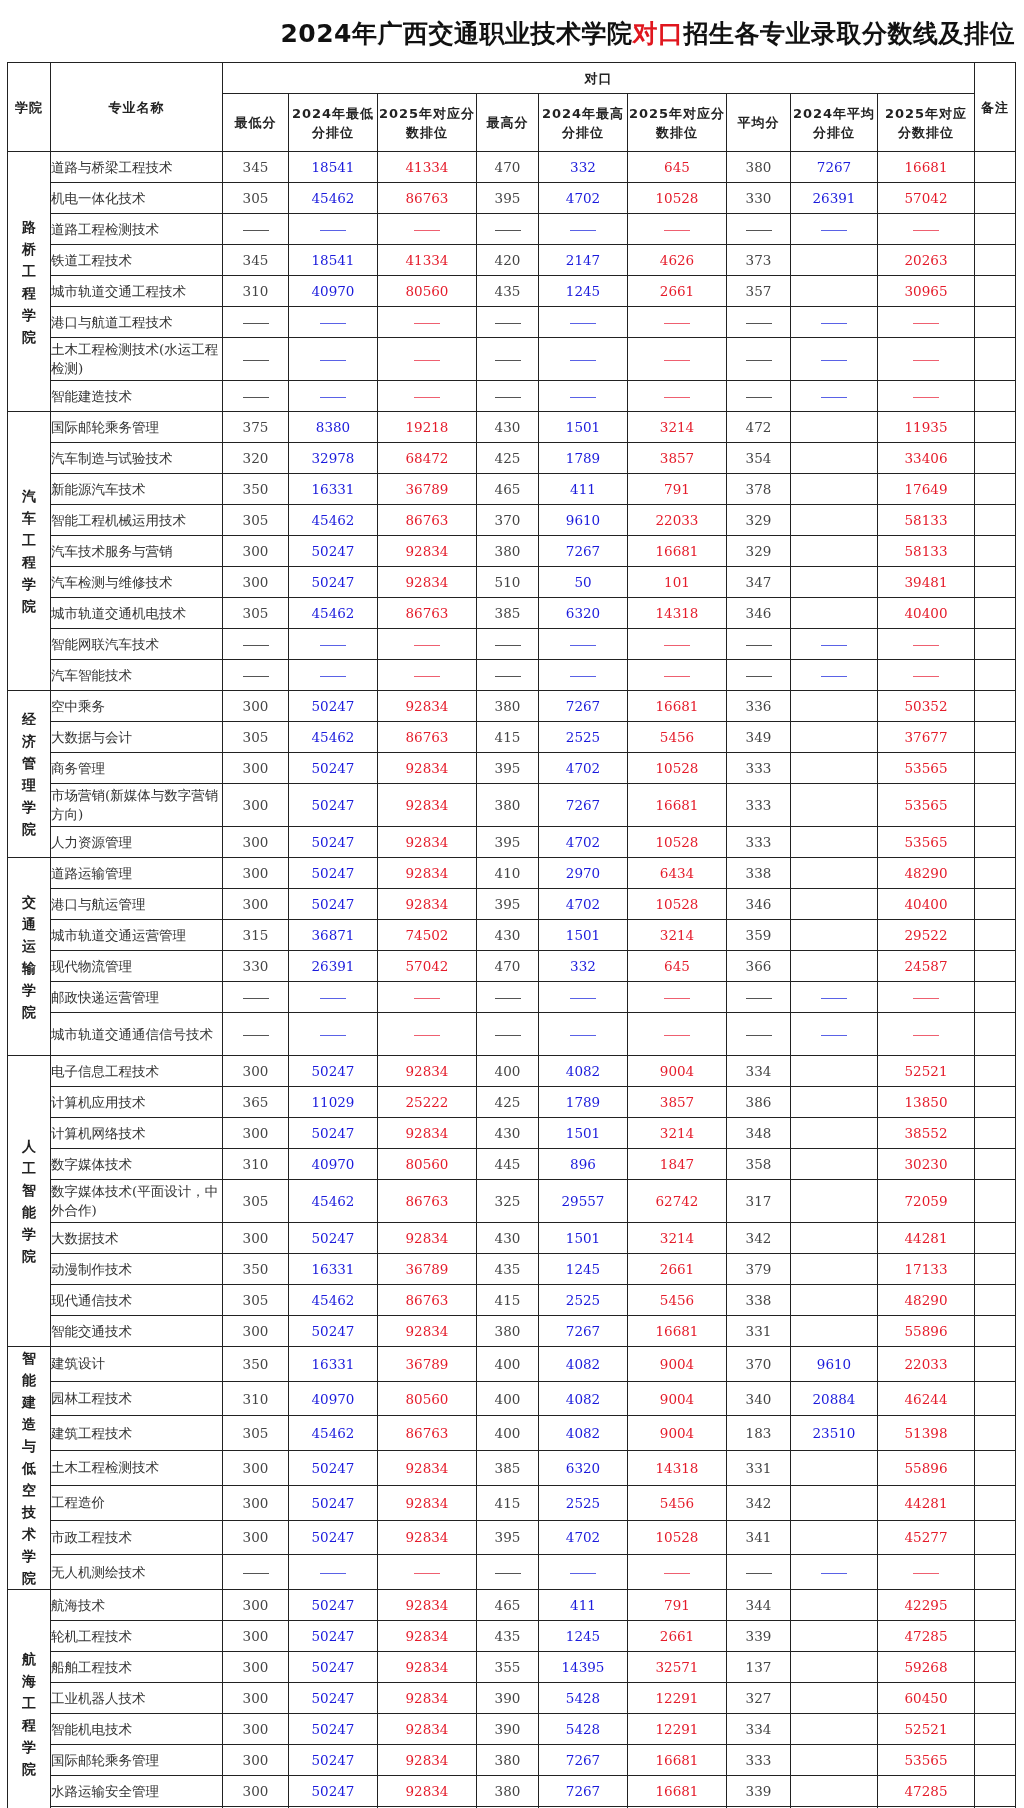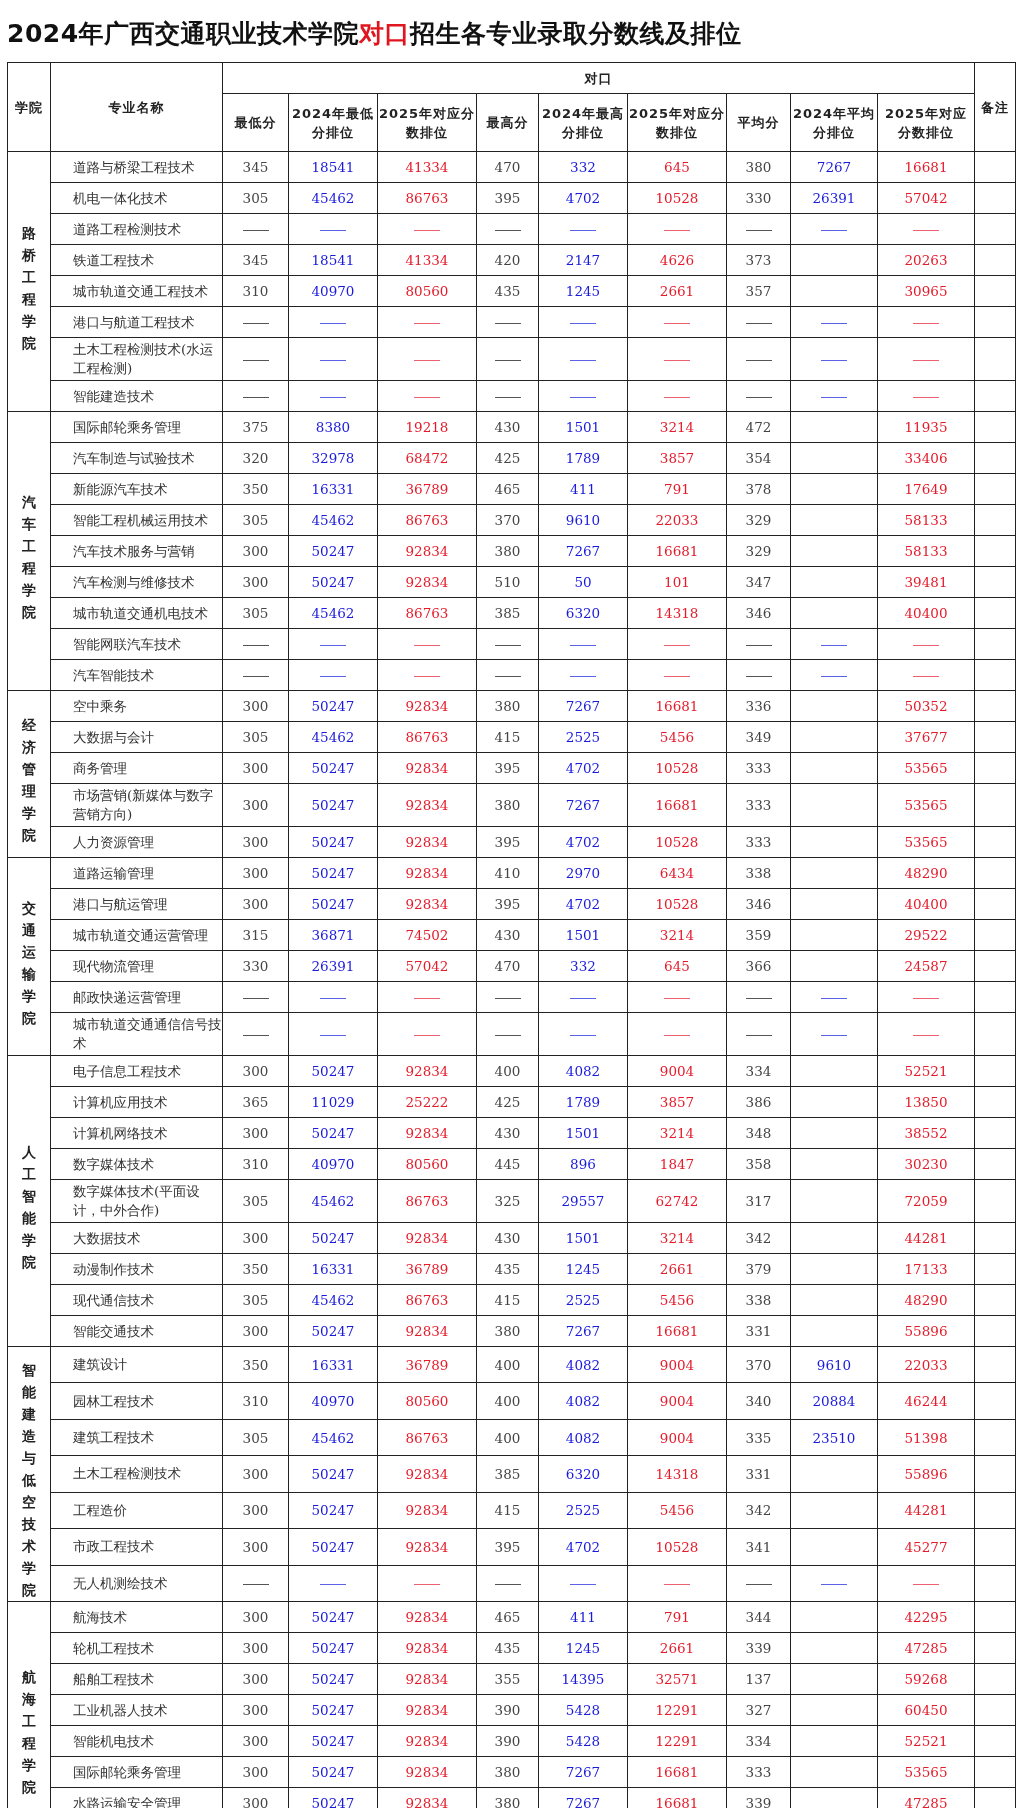--- a/index.html
+++ b/index.html
@@ -1,34 +1,34 @@
 <!DOCTYPE html>
 <html><head>
 <meta charset="utf-8">
 <style>
   html, body { margin: 0; padding: 0; background: #ffffff; }
   body { width: 1024px; height: 1808px; position: relative; overflow: hidden;
          font-family: "DejaVu Serif", "Liberation Serif", serif; color: #333; }
   .title { position: absolute; left: 7px; top: 8px; width: 1008px; height: 52px;
-           text-align: left; line-height: 52px; font-family: "DejaVu Sans", "Liberation Sans", sans-serif;
+           text-align: right; line-height: 52px; font-family: "DejaVu Sans", "Liberation Sans", sans-serif;
            font-weight: bold; font-size: 25px; color: #111; letter-spacing: 0.5px; }
   .title .hl { color: #e0161e; }
   table { position: absolute; left: 7px; top: 62px; border-collapse: collapse; table-layout: fixed;
           width: 1008px; }
   td, th { border: 1.3px solid #222; padding: 0; text-align: center; vertical-align: middle; }
   th { font-family: "DejaVu Sans", "Liberation Sans", sans-serif; font-weight: bold; font-size: 13px;
        color: #222; line-height: 19px; letter-spacing: 1px; }
   th.group { height: 30px; }
   th.sub { height: 57px; }
   td { font-size: 13.5px; height: 30px; }
   tr.tall td { height: 42px; }
   td.college { font-family: "DejaVu Sans", "Liberation Sans", sans-serif; font-weight: bold; font-size: 14px;
                color: #222; line-height: 22px; }
-  td.college span { display: inline-block; width: 16px; word-break: break-all; margin-top: 12px; }
-  td.name { text-align: left; padding-left: 22px; font-size: 13.5px; color: #333; line-height: 19px; }
+  td.college span { display: inline-block; width: 16px; word-break: break-all; }
+  td.name { text-align: left; padding-left: 0; font-size: 13.5px; color: #333; line-height: 19px; }
   .k { color: #444; }
   .b { color: #1a1adc; }
   .r { color: #e51b2a; }
   .dash { display: inline-block; width: 26px; height: 1px; vertical-align: middle; }
   .dk { background: #555; }
   .db { background: #5a62e6; }
   .dr { background: #ee6070; }
 </style>
 </head>
 <body>
@@ -584,21 +584,21 @@
         <td></td>
       </tr>
       <tr>
         <td class="name">建筑工程技术</td>
         <td class="k">305</td>
         <td class="b">45462</td>
         <td class="r">86763</td>
         <td class="k">400</td>
         <td class="b">4082</td>
         <td class="r">9004</td>
-        <td class="k">335</td>
+        <td class="k">183</td>
         <td class="b">23510</td>
         <td class="r">51398</td>
         <td></td>
       </tr>
       <tr>
         <td class="name">土木工程检测技术</td>
         <td class="k">300</td>
         <td class="b">50247</td>
         <td class="r">92834</td>
         <td class="k">385</td>

